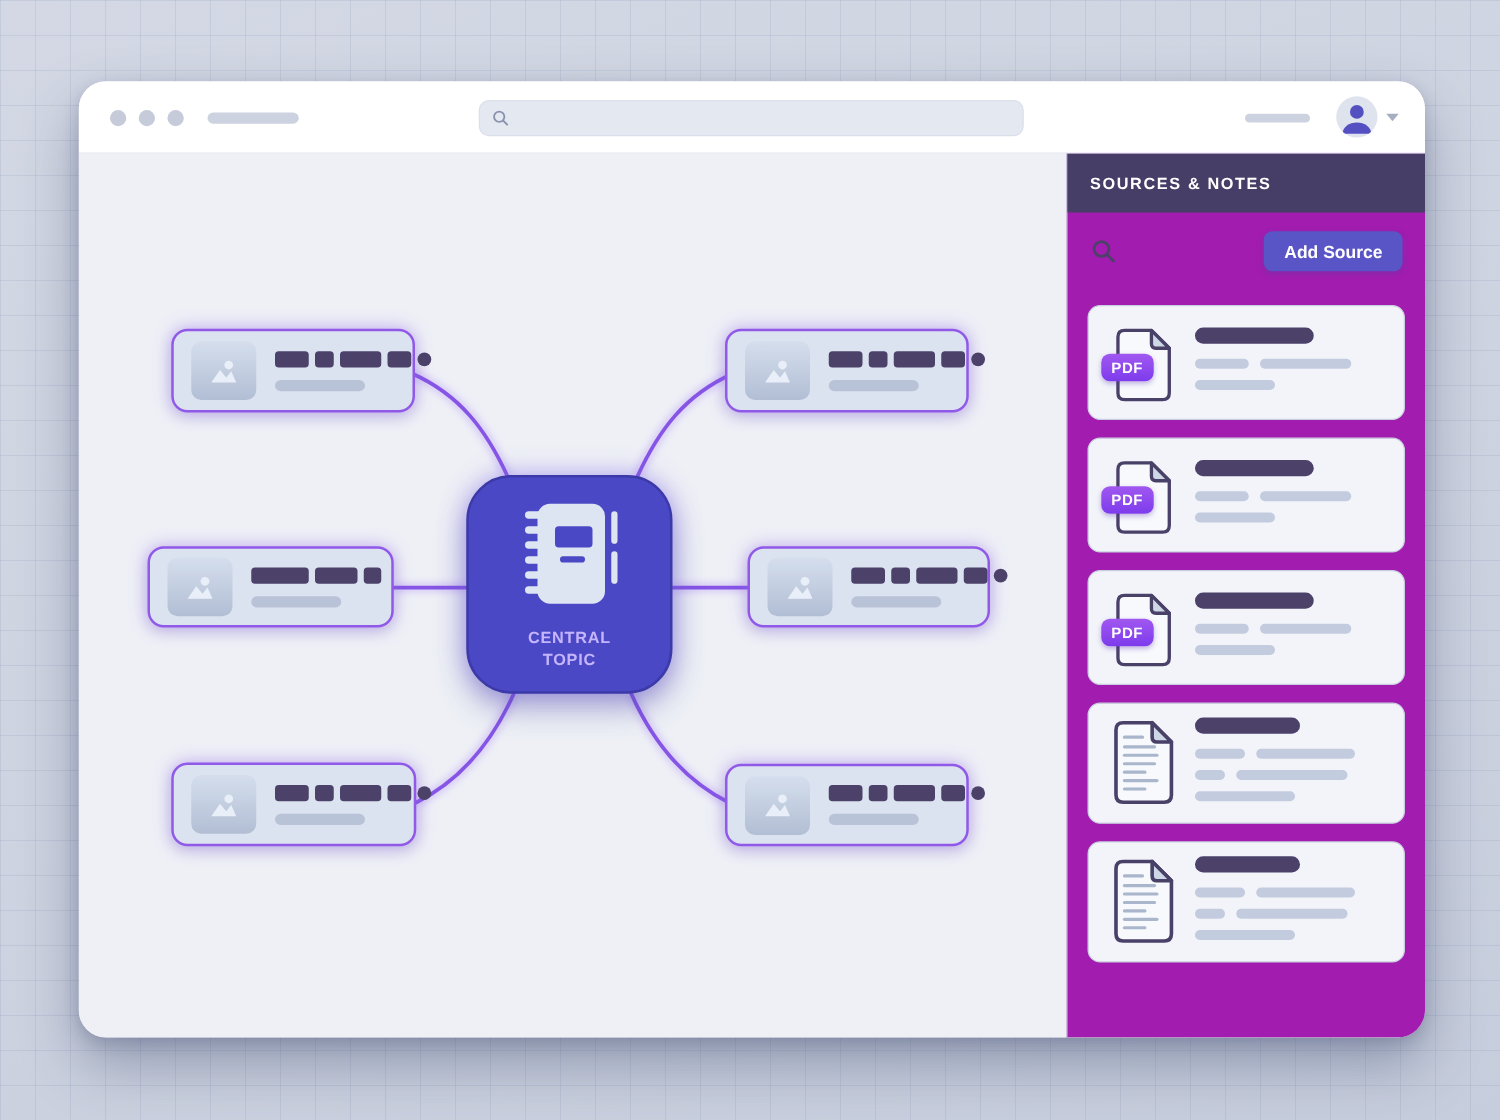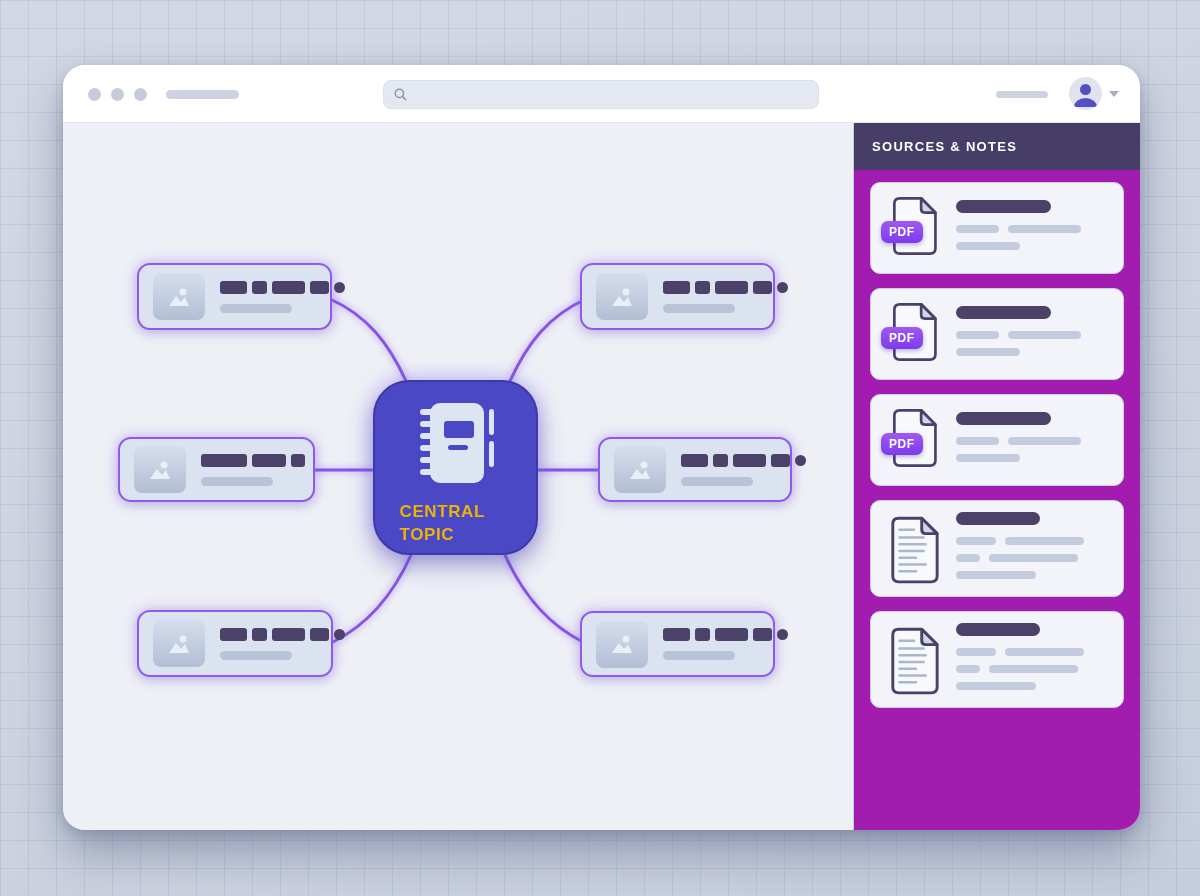--- a/index.html
+++ b/index.html
@@ -76,40 +76,40 @@
   .s1{width:27px;} .s2{width:15px;} .s3{width:33px;} .s4{width:19px;}
   .n-ml .s1{width:46px;} .n-ml .s2{width:34px;} .n-ml .s3{width:14px;}
   .bar-sub{ width:72px; height:9px; border-radius:4.5px; background:#b9c3d7; margin-top:10px; }
 
   .central{
     position:absolute; left:310px; top:257px; width:165px; height:175px;
     background:#4b48c6; border:2px solid #3c39a9; border-radius:36px;
     display:flex; flex-direction:column; align-items:center;
     box-shadow:0 12px 24px rgba(70,70,160,.38), 0 0 20px rgba(140,110,245,.5);
   }
-  .central-label{ color:#eab308; font-weight:700; font-size:17px; letter-spacing:.6px;
-    text-align:left; line-height:1.35; width:112px; margin-top:6px; }
+  .central-label{ color:#c4b5fd; font-weight:700; font-size:13px; letter-spacing:.6px;
+    text-align:center; line-height:1.35; width:112px; margin-top:6px; }
 
   
   .sidebar{ flex:1; background:#a21caf; display:flex; flex-direction:column;
     border-left:1px solid #c7cdda; }
   .sb-header{ height:47px; background:#463e66; color:#ffffff; display:flex;
     align-items:center; padding:0 18px; font-size:13px; font-weight:700;
     letter-spacing:1.3px; flex:none; }
   .sb-toolbar{ height:62px; display:flex; align-items:center;
     justify-content:space-between; padding:0 18px; flex:none; }
   .btn-add{ background:#5a55c7; color:#ffffff; border:none; border-radius:7px;
     padding:8px 16px; font-size:14px; font-weight:600; font-family:inherit; cursor:pointer;
     box-shadow:0 2px 5px rgba(70,70,160,.3); }
   .sb-list{ padding:12px 16px 0; display:flex; flex-direction:column; gap:14px; }
   .src-card{ background:#f2f4fa; border:1.5px solid #c9cfde; border-radius:10px;
     height:92px; display:flex; align-items:center; padding:0 14px; gap:13px; }
   .src-card.tall{ height:97px; }
   .file-ico{ position:relative; width:58px; height:68px; flex:none;
-    display:flex; align-items:flex-start; justify-content:center; }
+    display:flex; align-items:flex-end; justify-content:center; }
   .pdf-badge{ position:absolute; left:-4px; top:27px; background:linear-gradient(180deg,#a158f0,#7d3bec);
     color:#ffffff; font-size:12px; font-weight:700; letter-spacing:.5px;
     padding:4px 8px; border-radius:7px; box-shadow:0 2px 4px rgba(90,50,170,.35); }
   .card-bars{ flex:1; padding-top:2px; }
   .bar-title{ height:13px; border-radius:7px; background:#4b4169; margin-bottom:12px; }
   .w-title-a{ width:62%; } .w-title-b{ width:55%; }
   .bar-row{ display:flex; gap:9px; margin-bottom:9px; }
   .gb{ height:8px; border-radius:4px; background:#c3cbde; }
   .g28{width:28%;} .g48{width:48%;} .g42{width:42%;}
   .g26{width:26%;} .g52{width:52%;} .g16{width:16%;} .g58{width:58%;}
@@ -292,20 +292,27 @@
             </div>
           <div class="bar-sub"></div>
         </div>
       </div>
     </div>
 
     <div class="sidebar">
       <div class="sb-header">
         <span>SOURCES &amp; NOTES</span>
       </div>
+      <div class="sb-toolbar">
+        <svg width="22" height="22" viewBox="0 0 24 24">
+          <circle cx="10" cy="10" r="6.5" fill="none" stroke="#4b4169" stroke-width="2.4"></circle>
+          <line x1="15" y1="15" x2="20.5" y2="20.5" stroke="#4b4169" stroke-width="2.4" stroke-linecap="round"></line>
+        </svg>
+        <button class="btn-add">Add Source</button>
+      </div>
 
       <div class="sb-list">
 
         <div class="src-card">
           <div class="file-ico">
             <svg width="50" height="64" viewBox="0 0 56 68">
               <path d="M12,3 H36 L52,19 V59 Q52,65 46,65 H12 Q6,65 6,59 V9 Q6,3 12,3 Z" fill="#f7f9fd" stroke="#4a4169" stroke-width="3" stroke-linejoin="round"></path>
               <path d="M36,3 V15 Q36,19 40,19 H52 Z" fill="#cdd7e6" stroke="#4a4169" stroke-width="3" stroke-linejoin="round"></path>
             </svg>
             <span class="pdf-badge">PDF</span>

